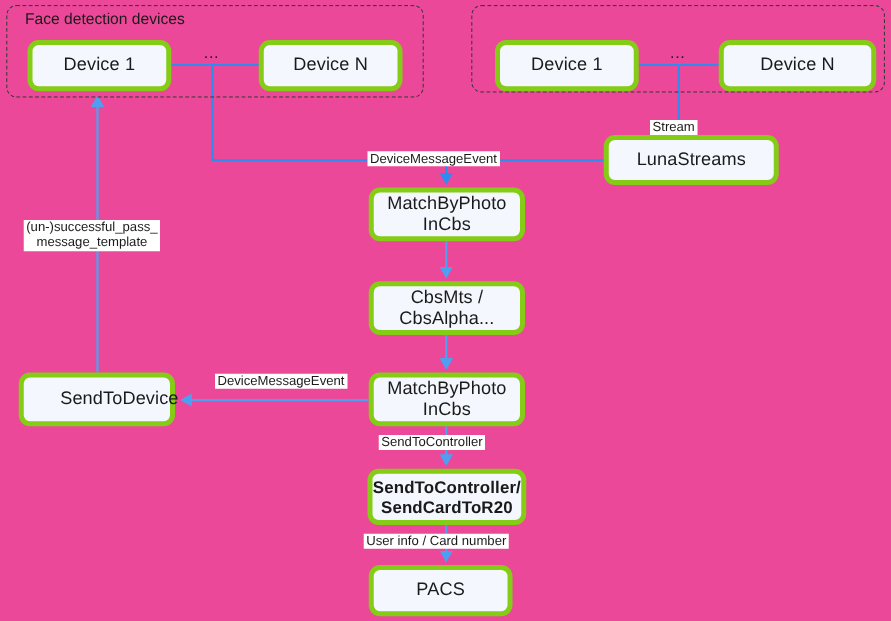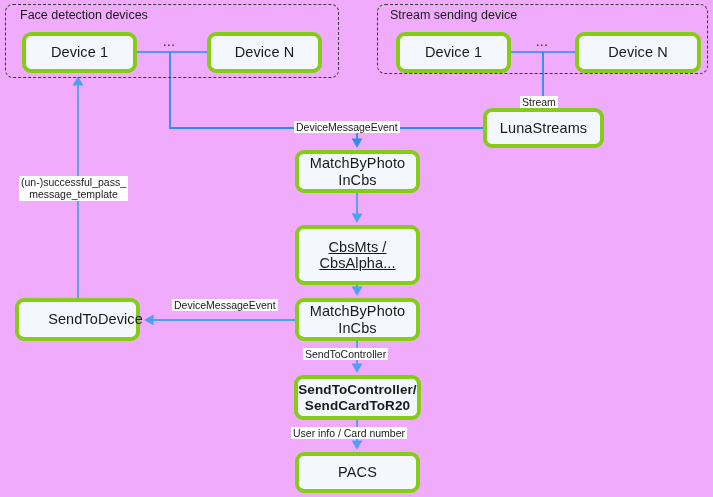--- a/index.html
+++ b/index.html
@@ -4,21 +4,21 @@
 <style>
   html, body {
     margin: 0;
     padding: 0;
     background: #ffffff;
   }
   #canvas {
     position: relative;
     width: 713px;
     height: 497px;
-    background: #f0abfc;
+    background: #ec4899;
     font-family: "Liberation Sans", sans-serif;
     overflow: hidden;
   }
   .group-box {
     position: absolute;
     border: 1.5px dashed #3a3a3a;
     border-radius: 8px;
     box-sizing: border-box;
     background: transparent;
   }
@@ -109,21 +109,20 @@
 
     <path d="M357,341 L357,371" stroke="#4e9ff2" stroke-width="1.8" fill="none" marker-end="url(#arrow-light)"></path>
 
     <path d="M357,420 L357,448" stroke="#4e9ff2" stroke-width="1.8" fill="none" marker-end="url(#arrow-light)"></path>
   </svg>
 
   <div class="group-box" style="left:5px; top:4px; width:334px; height:74px;"></div>
   <div class="group-label" style="left:20px; top:9px;">Face detection devices</div>
 
   <div class="group-box" style="left:377px; top:4px; width:331px; height:70px;"></div>
-  <div class="group-label" style="left:390px; top:9px;">Stream sending device</div>
 
   <div class="node" style="left:22px; top:32px; width:115px; height:41px;">
     <span>Device 1</span>
   </div>
 
   <div class="node" style="left:207px; top:32px; width:115px; height:41px;">
     <span>Device N</span>
   </div>
 
   <div class="dots" style="left:163px; top:35px;">...</div>
@@ -131,45 +130,45 @@
   <div class="node" style="left:396px; top:32px; width:115px; height:41px;">
     <span>Device 1</span>
   </div>
 
   <div class="node" style="left:575px; top:32px; width:126px; height:41px;">
     <span>Device N</span>
   </div>
 
   <div class="dots" style="left:536px; top:35px;">...</div>
 
-  <div class="node" style="left:483px; top:108px; width:121px; height:40px;">
+  <div class="node" style="left:483px; top:108px; width:140px; height:40px;">
     <span>LunaStreams</span>
   </div>
 
   <div class="node" style="left:295px; top:150px; width:125px; height:43px;">
     <span><span>MatchByPhoto</span><br><span>InCbs</span></span>
   </div>
 
-  <div class="node" style="left:295px; top:225px; width:125px; height:60px;text-decoration:underline;">
+  <div class="node" style="left:295px; top:225px; width:125px; height:43px;">
     <span><span>CbsMts /</span><br><span>CbsAlpha...</span></span>
   </div>
 
   <div class="node" style="left:295px; top:298px; width:125px; height:43px;">
     <span><span>MatchByPhoto</span><br><span>InCbs</span></span>
   </div>
 
   <div class="node" style="left:15px; top:298px; width:125px; height:43px;padding-left:36px;">
     <span>SendToDevice</span>
   </div>
 
   <div class="node small" style="left:294px; top:375px; width:127px; height:45px;font-weight:bold;">
     <span><span>SendToController/</span><br><span>SendCardToR20</span></span>
   </div>
 
-  <div class="node" style="left:295px; top:452px; width:125px; height:41px;">
+  <div class="node" style="left:295px; top:452px; width:115px; height:41px;">
     <span>PACS</span>
   </div>
 
   <div class="edge-label" style="left:520px; top:60px;margin-top:36px;">Stream</div>
 
   <div class="edge-label" style="left:294px; top:121px;">DeviceMessageEvent</div>
 
   <div class="edge-label" style="left:172px; top:299px;">DeviceMessageEvent</div>
 
   <div class="edge-label" style="left:303px; top:348px;">SendToController</div>

